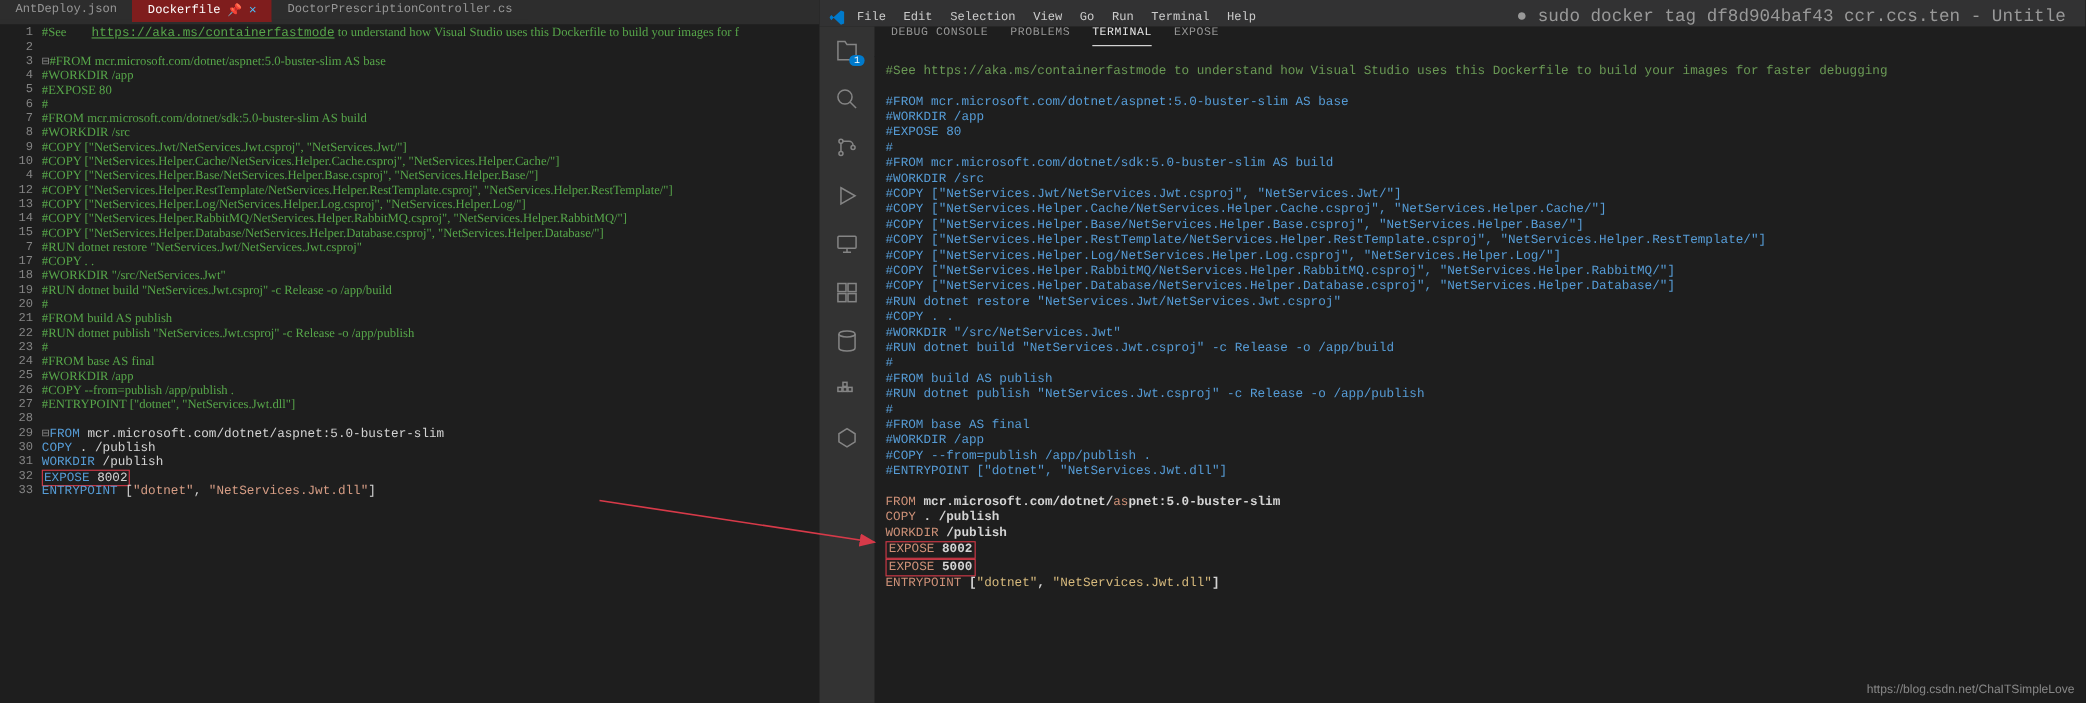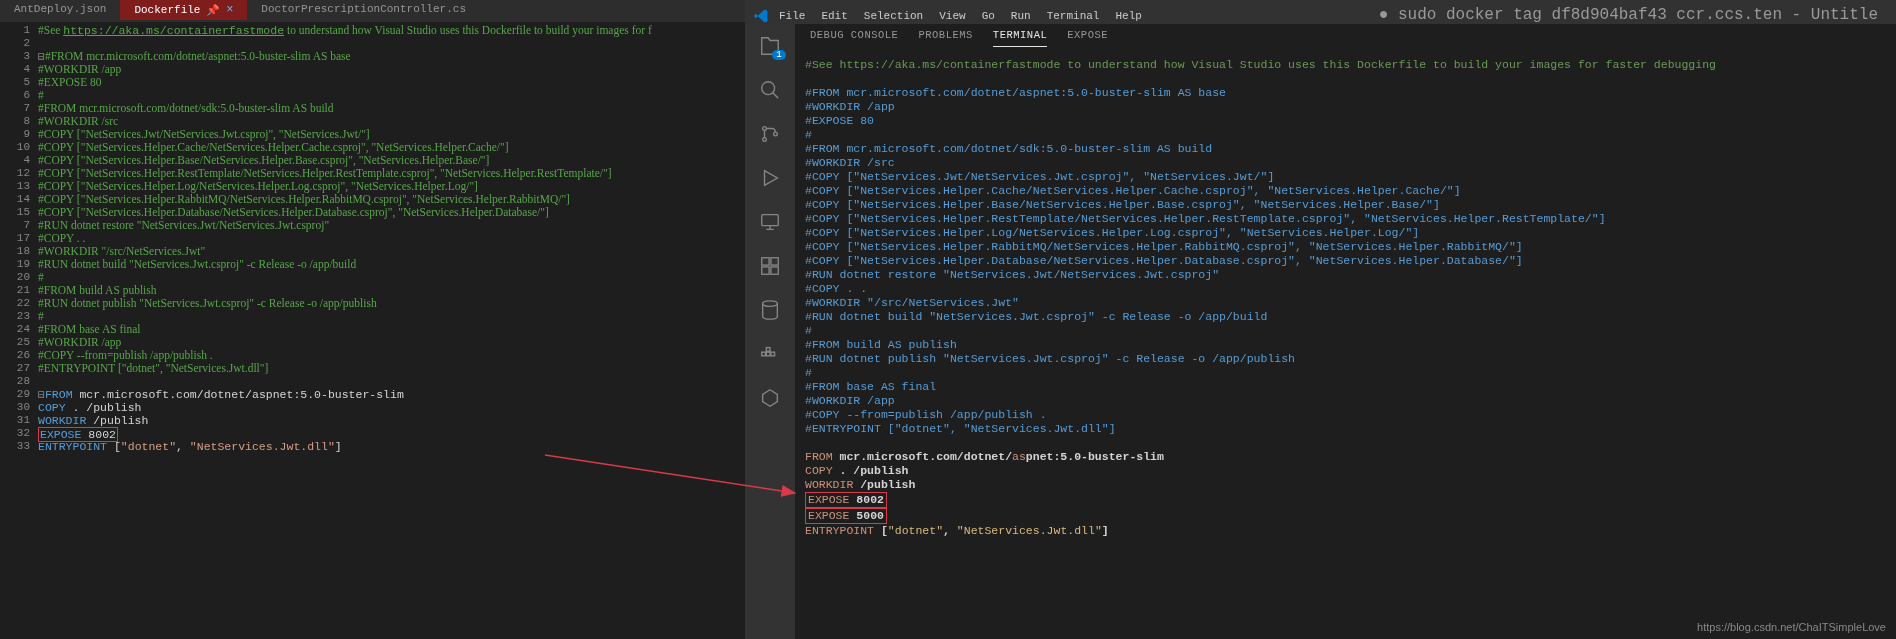--- a/index.html
+++ b/index.html
@@ -9,37 +9,37 @@
 .tab { padding:3px 14px; background:#2d2d2d; color:#969696; font-size:11px; display:flex; align-items:center; gap:6px; cursor:pointer; }
 .tab.active { background:#7f1d1d; color:#fff; }
 .tab .close { color:#969696; font-size:12px; }
 .tab.active .x-blue { color:#4fc1ff; }
 .editor { flex:1; display:flex; padding-top:2px; overflow:hidden; }
 .gutter { width:38px; text-align:right; color:#858585; padding-right:8px; line-height:13px; font-size:11px; }
 .gutter div { height:13px; }
 .code { flex:1; line-height:13px; font-size:11.5px; white-space:pre; }
 .code div { height:13px; }
 .c-comment { color:#57a64a;font-family:Liberation Serif, serif; }
-.c-link { color:#57a64a; text-decoration:underline; }
+.c-link { color:#57a64a; text-decoration:underline;margin-left:20px; }
 .c-kw { color:#569cd6; }
 .c-str { color:#d69d85; }
 .fold { color:#858585; }
 .hl-box { border:1px solid #d73a49; display:inline-block; padding:0 1px; }
 
 .right-pane { flex:1; height:639px; background:#1e1e1e; display:flex; flex-direction:column; }
 .titlebar { height:24px; background:#323233; display:flex; align-items:flex-end; padding:0 8px; gap:4px; color:#cccccc; font-size:11px; }
 .titlebar .logo { width:16px; height:16px; display:inline-flex; align-items:center; justify-content:center; }
 .menu-item { padding:2px 6px; cursor:pointer; }
 .title-center { flex:1; text-align:right; color:#999; font-size:16px; padding-right:10px; overflow:hidden; white-space:nowrap; }
 .right-body { flex:1; display:flex; }
 .activitybar { width:50px; background:#333333; display:flex; flex-direction:column; align-items:center; padding-top:10px; gap:20px; }
 .activitybar .icon { width:24px; height:24px; color:#858585; cursor:pointer; display:flex; align-items:center; justify-content:center; position:relative; }
 .activitybar .badge { position:absolute; bottom:-2px; right:-4px; background:#007acc; color:#fff; border-radius:8px; font-size:9px; padding:0 4px; min-width:14px; text-align:center; }
 .panel-area { flex:1; display:flex; flex-direction:column; }
-.panel-tabs { height:28px; display:flex; align-items:center; padding-left:15px; gap:20px; color:#969696; font-size:10.5px; border-bottom:1px solid #1e1e1e; }
+.panel-tabs { height:28px; display:flex; align-items:flex-start; padding-left:15px; gap:20px; color:#969696; font-size:10.5px; border-bottom:1px solid #1e1e1e; }
 .panel-tab { padding-bottom:5px; cursor:pointer; letter-spacing:0.5px; }
 .panel-tab.active { color:#e7e7e7; border-bottom:1px solid #e7e7e7; }
 .terminal { flex:1; padding:6px 10px; font-size:11.5px; line-height:14px; white-space:pre; overflow:hidden; }
 .t-comment { color:#6a9955; }
 .t-blue { color:#569cd6; }
 .t-orange { color:#ce9178; }
 .t-yellow { color:#d7ba7d; }
 .t-white { color:#d4d4d4;font-weight:bold; }
 .red-box { border:1px solid #d73a49; display:inline-block; padding:0 2px; }
 .watermark { position:absolute; bottom:6px; right:10px; color:#888; font-size:11px; font-family:Arial,sans-serif; }

